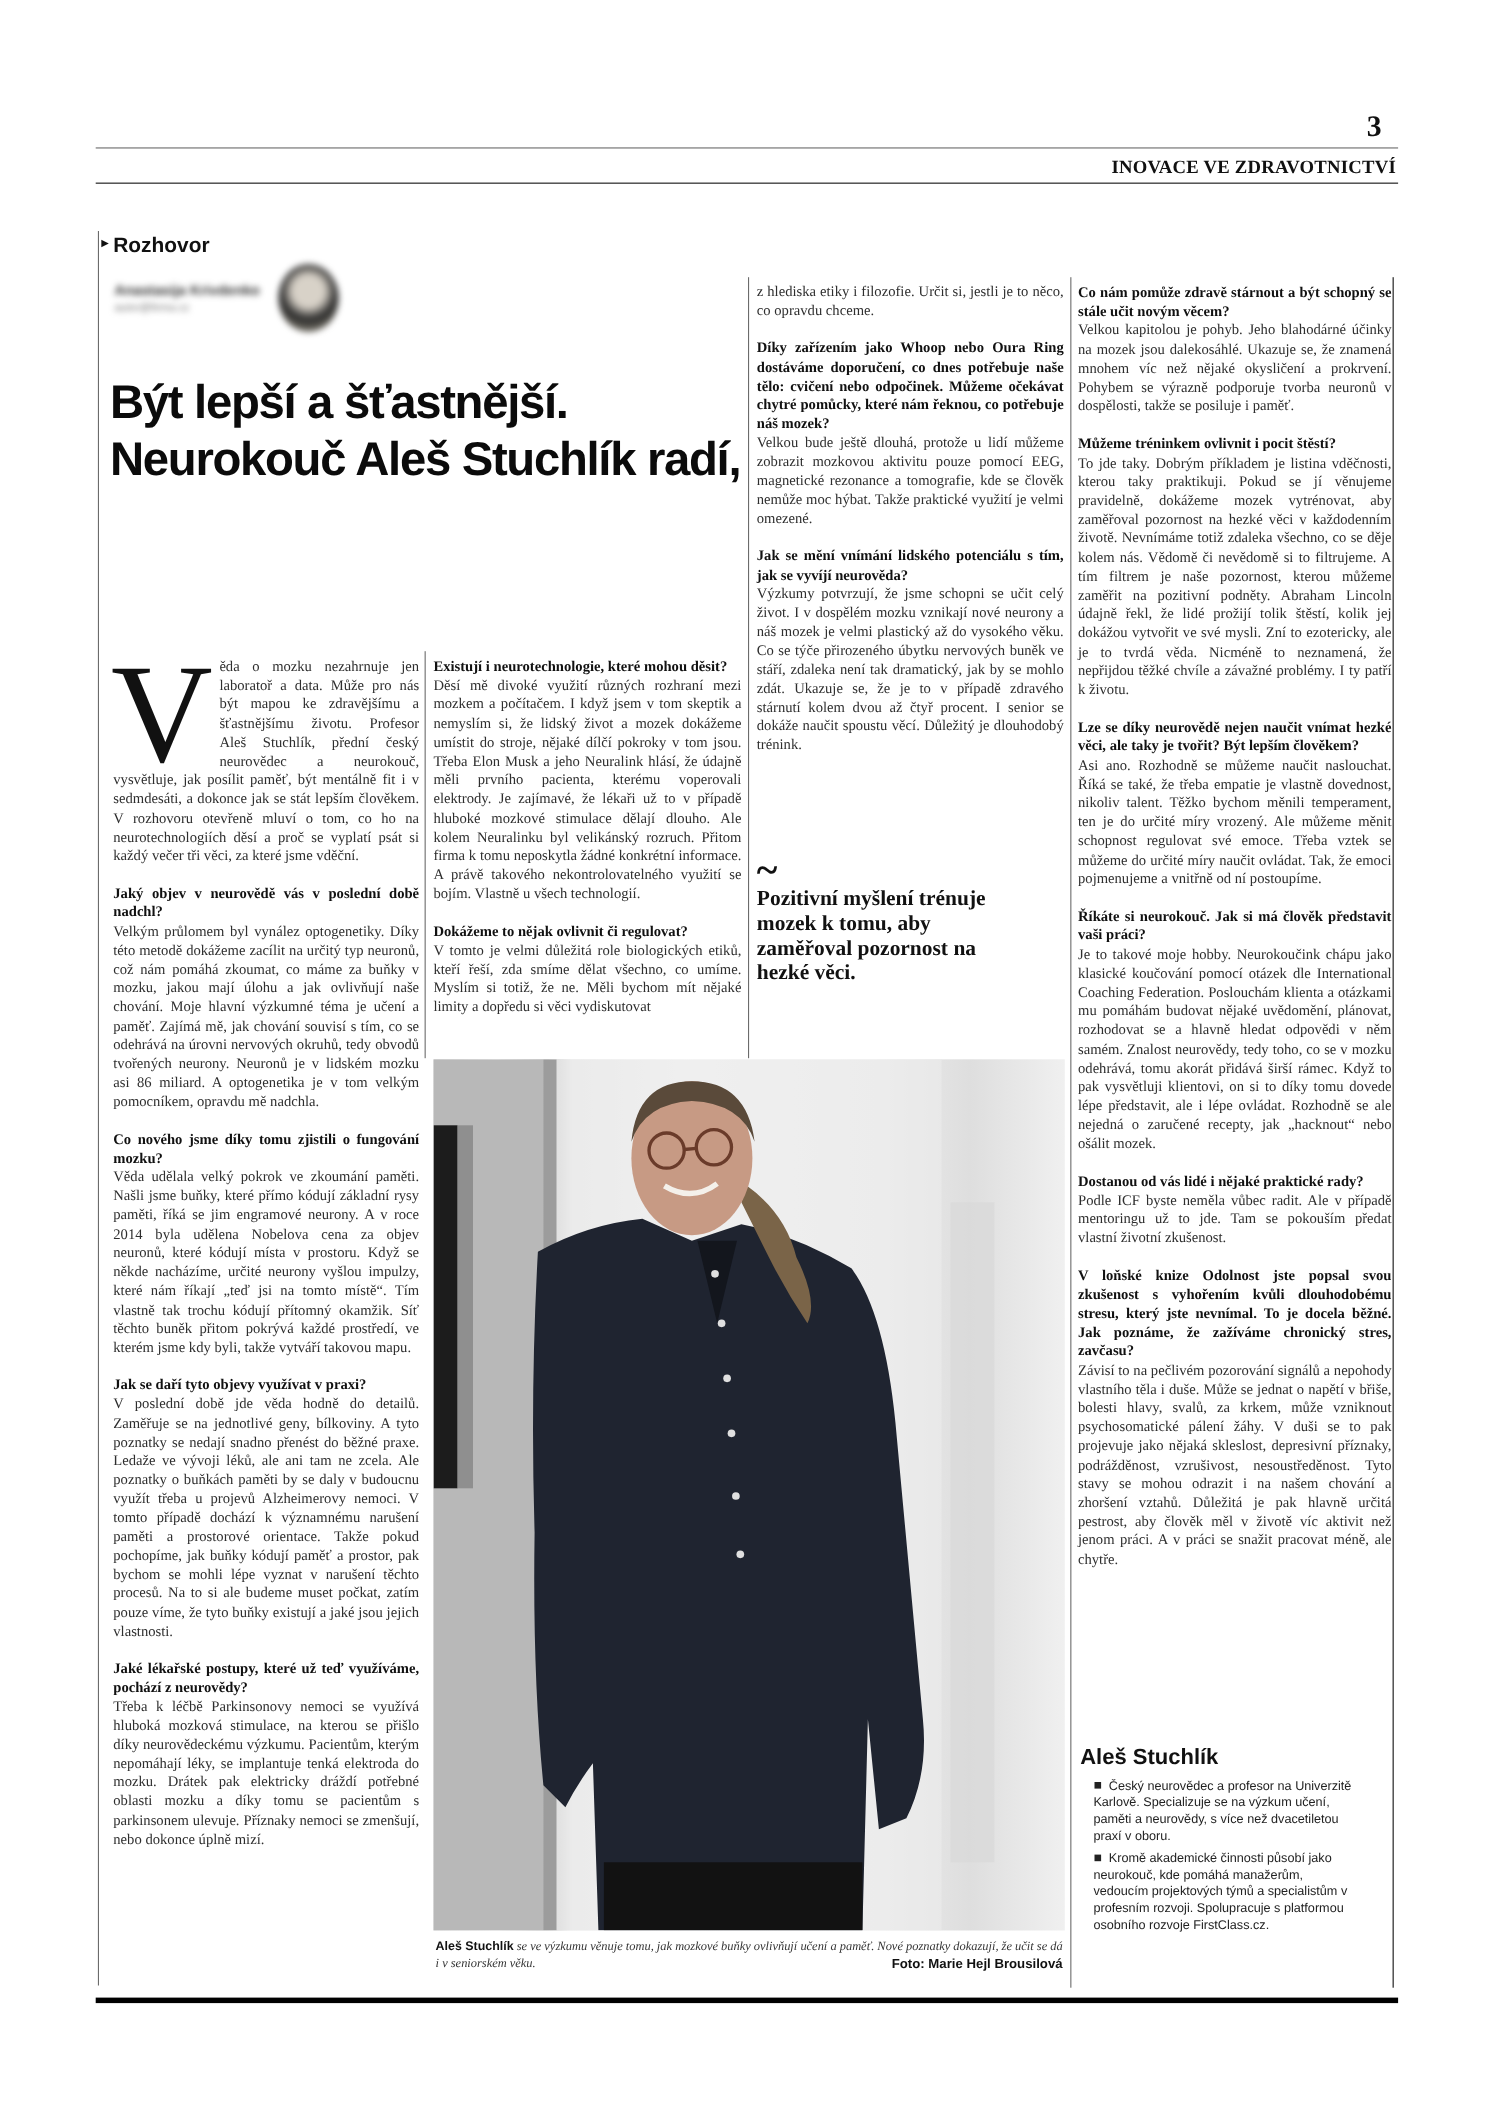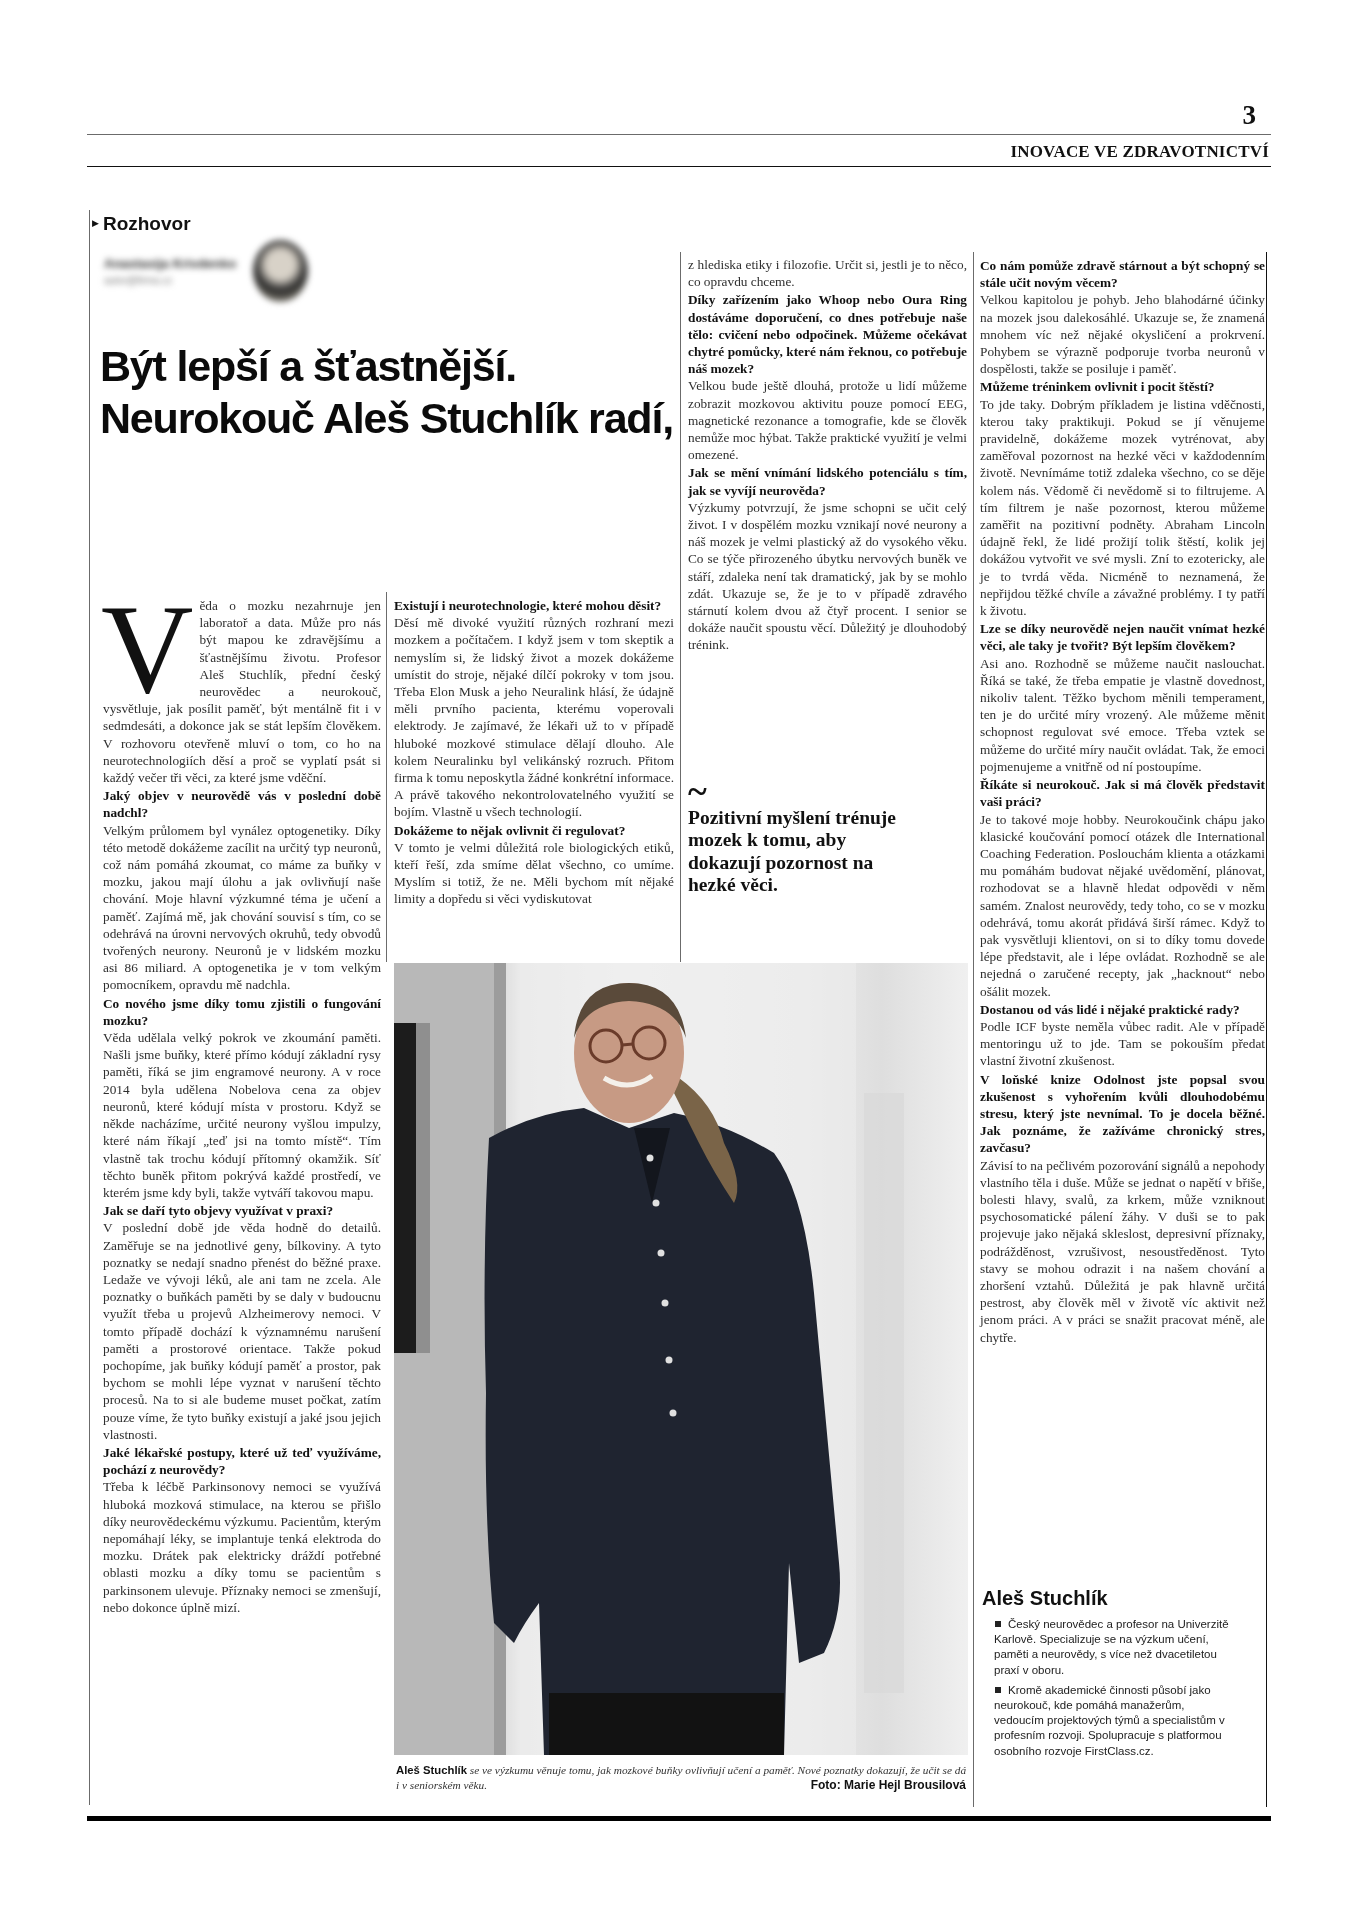--- a/index.html
+++ b/index.html
@@ -27,21 +27,21 @@
   .author-photo { left: 253px; top: 240px; width: 55px; height: 62px; border-radius: 50%;
                   background: radial-gradient(circle at 50% 40%, #d8d2c8 0 30%, #2a2a2a 55%, #6a675e 75%, #fff 100%);
                   filter: blur(3px); }
 
   
   .headline { left: 100px; top: 340px; width: 580px; font-size: 43px; font-weight: bold; line-height: 52px; color: #0b0b0b; letter-spacing: -1.2px; }
 
   
   .col { font-size: 13.3px; line-height: 17.2px; text-align: justify; color: #2e2e2e; }
   .col p { margin: 0; }
-  .col .q { font-weight: bold; color: #111; margin-top: 1px; }
+  .col .q { font-weight: bold; color: #111; margin-top: 17px; }
   .col .q.first { margin-top: 0; }
   .col .a { }
   .dropcap { float: left; font-size: 128px; line-height: 96px; margin: 4px 6px 0 -2px; color: #111; font-family: "Liberation Serif", serif; }
 
   .col1 { left: 103px; top: 597px; width: 278px; }
   .col2 { left: 394px; top: 597px; width: 280px; }
   .col3 { left: 688px; top: 256px; width: 279px; }
   .col4 { left: 980px; top: 257px; width: 285px; }
 
   
@@ -116,21 +116,21 @@
 
 <div class="abs col col3 serif">
   <p class="a">z hlediska etiky i filozofie. Určit si, jestli je to něco, co opravdu chceme.</p>
   <p class="q">Díky zařízením jako Whoop nebo Oura Ring dostáváme doporučení, co dnes potřebuje naše tělo: cvičení nebo odpočinek. Můžeme očekávat chytré pomůcky, které nám řeknou, co potřebuje náš mozek?</p>
   <p class="a">Velkou bude ještě dlouhá, protože u lidí můžeme zobrazit mozkovou aktivitu pouze pomocí EEG, magnetické rezonance a tomografie, kde se člověk nemůže moc hýbat. Takže praktické využití je velmi omezené.</p>
   <p class="q">Jak se mění vnímání lidského potenciálu s tím, jak se vyvíjí neurověda?</p>
   <p class="a">Výzkumy potvrzují, že jsme schopni se učit celý život. I v dospělém mozku vznikají nové neurony a náš mozek je velmi plastický až do vysokého věku. Co se týče přirozeného úbytku nervových buněk ve stáří, zdaleka není tak dramatický, jak by se mohlo zdát. Ukazuje se, že je to v případě zdravého stárnutí kolem dvou až čtyř procent. I senior se dokáže naučit spoustu věcí. Důležitý je dlouhodobý trénink.</p>
 </div>
 
 <div class="abs pull-tilde serif">~</div>
-<div class="abs pull-quote serif">Pozitivní myšlení trénuje mozek k tomu, aby dokazují pozornost na hezké věci.</div>
+<div class="abs pull-quote serif">Pozitivní myšlení trénuje mozek k tomu, aby zaměřoval pozornost na hezké věci.</div>
 
 <div class="abs col col4 serif">
   <p class="q first">Co nám pomůže zdravě stárnout a být schopný se stále učit novým věcem?</p>
   <p class="a">Velkou kapitolou je pohyb. Jeho blahodárné účinky na mozek jsou dalekosáhlé. Ukazuje se, že znamená mnohem víc než nějaké okysličení a prokrvení. Pohybem se výrazně podporuje tvorba neuronů v dospělosti, takže se posiluje i paměť.</p>
   <p class="q">Můžeme tréninkem ovlivnit i pocit štěstí?</p>
   <p class="a">To jde taky. Dobrým příkladem je listina vděčnosti, kterou taky praktikuji. Pokud se jí věnujeme pravidelně, dokážeme mozek vytrénovat, aby zaměřoval pozornost na hezké věci v každodenním životě. Nevnímáme totiž zdaleka všechno, co se děje kolem nás. Vědomě či nevědomě si to filtrujeme. A tím filtrem je naše pozornost, kterou můžeme zaměřit na pozitivní podněty. Abraham Lincoln údajně řekl, že lidé prožijí tolik štěstí, kolik jej dokážou vytvořit ve své mysli. Zní to ezotericky, ale je to tvrdá věda. Nicméně to neznamená, že nepřijdou těžké chvíle a závažné problémy. I ty patří k životu.</p>
   <p class="q">Lze se díky neurovědě nejen naučit vnímat hezké věci, ale taky je tvořit? Být lepším člověkem?</p>
   <p class="a">Asi ano. Rozhodně se můžeme naučit naslouchat. Říká se také, že třeba empatie je vlastně dovednost, nikoliv talent. Těžko bychom měnili temperament, ten je do určité míry vrozený. Ale můžeme měnit schopnost regulovat své emoce. Třeba vztek se můžeme do určité míry naučit ovládat. Tak, že emoci pojmenujeme a vnitřně od ní postoupíme.</p>
   <p class="q">Říkáte si neurokouč. Jak si má člověk představit vaši práci?</p>
   <p class="a">Je to takové moje hobby. Neurokoučink chápu jako klasické koučování pomocí otázek dle International Coaching Federation. Poslouchám klienta a otázkami mu pomáhám budovat nějaké uvědomění, plánovat, rozhodovat se a hlavně hledat odpovědi v něm samém. Znalost neurovědy, tedy toho, co se v mozku odehrává, tomu akorát přidává širší rámec. Když to pak vysvětluji klientovi, on si to díky tomu dovede lépe představit, ale i lépe ovládat. Rozhodně se ale nejedná o zaručené recepty, jak „hacknout“ nebo ošálit mozek.</p>

